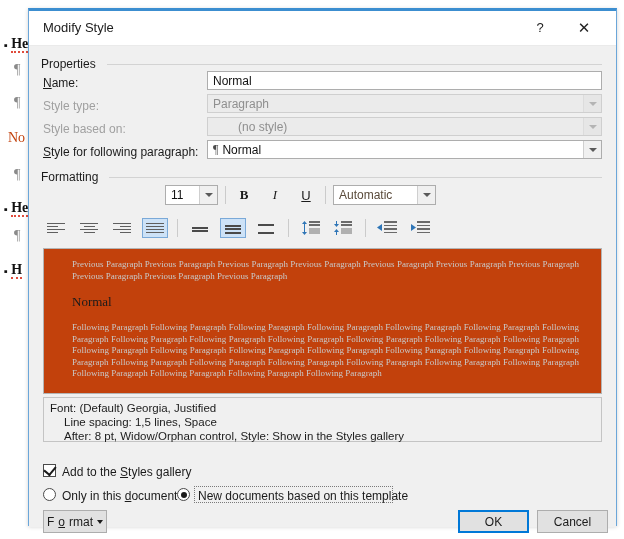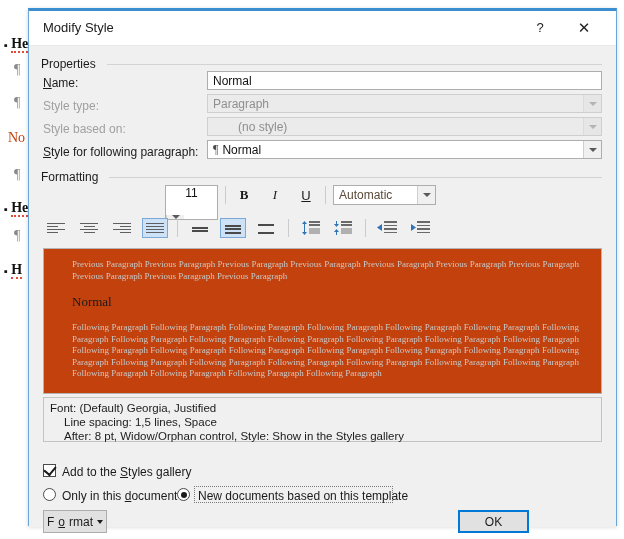--- a/index.html
+++ b/index.html
@@ -246,21 +246,21 @@
         <span class="pil">¶</span>
         <span class="cval" style="padding-left:0;">Normal</span>
         <span class="carrow">
             <i class="chev"></i>
           </span>
       </div>
 
       <div class="group-label" style="left:12px; top:124px;">Formatting</div>
       <div class="group-rule" style="left:80px; top:131px; width:493px;"></div>
 
-      <div class="combo" style="left:136px; top:139px; width:53px; height:35px;flex-direction:column;">
+      <div class="combo" style="left:136px; top:139px; width:53px; height:20px;">
         <span class="cval">11</span>
         <span class="carrow">
             <i class="chev"></i>
           </span>
       </div>
       <div class="sep" style="left:196px; top:140px; height:18px;"></div>
       <div class="tbtn" style="left:203px; top:139px; width:24px; height:20px; font-weight:bold; font-family:'Liberation Serif',serif;">B</div>
       <div class="tbtn" style="left:234px; top:139px; width:24px; height:20px; font-style:italic; font-family:'Liberation Serif',serif;">I</div>
       <div class="tbtn" style="left:265px; top:139px; width:24px; height:20px; text-decoration:underline;">U</div>
       <div class="sep" style="left:296px; top:140px; height:18px;"></div>
@@ -407,16 +407,17 @@
       <div class="rb" style="left:148px; top:442px;">
         <span class="dot"></span>
       </div>
       <div class="focusrect" style="left:165px; top:440px; width:199px; height:17px;"></div>
       <div class="lbl" style="left:169px; top:443px;">New documents based on this template</div>
 
       <div class="btn focus" style="left:429px; top:464px; width:71px; height:23px;">OK</div>
       <div class="btn" style="left:14px; top:464px; width:64px; height:23px;">
         <span class="cap">F<u>o</u>rmat<i class="tri-dn"></i></span>
       </div>
+      <div class="btn" style="left:508px; top:464px; width:71px; height:23px;">Cancel</div>
 
     </div>
   </div>
 </div>
 
 </body></html>

